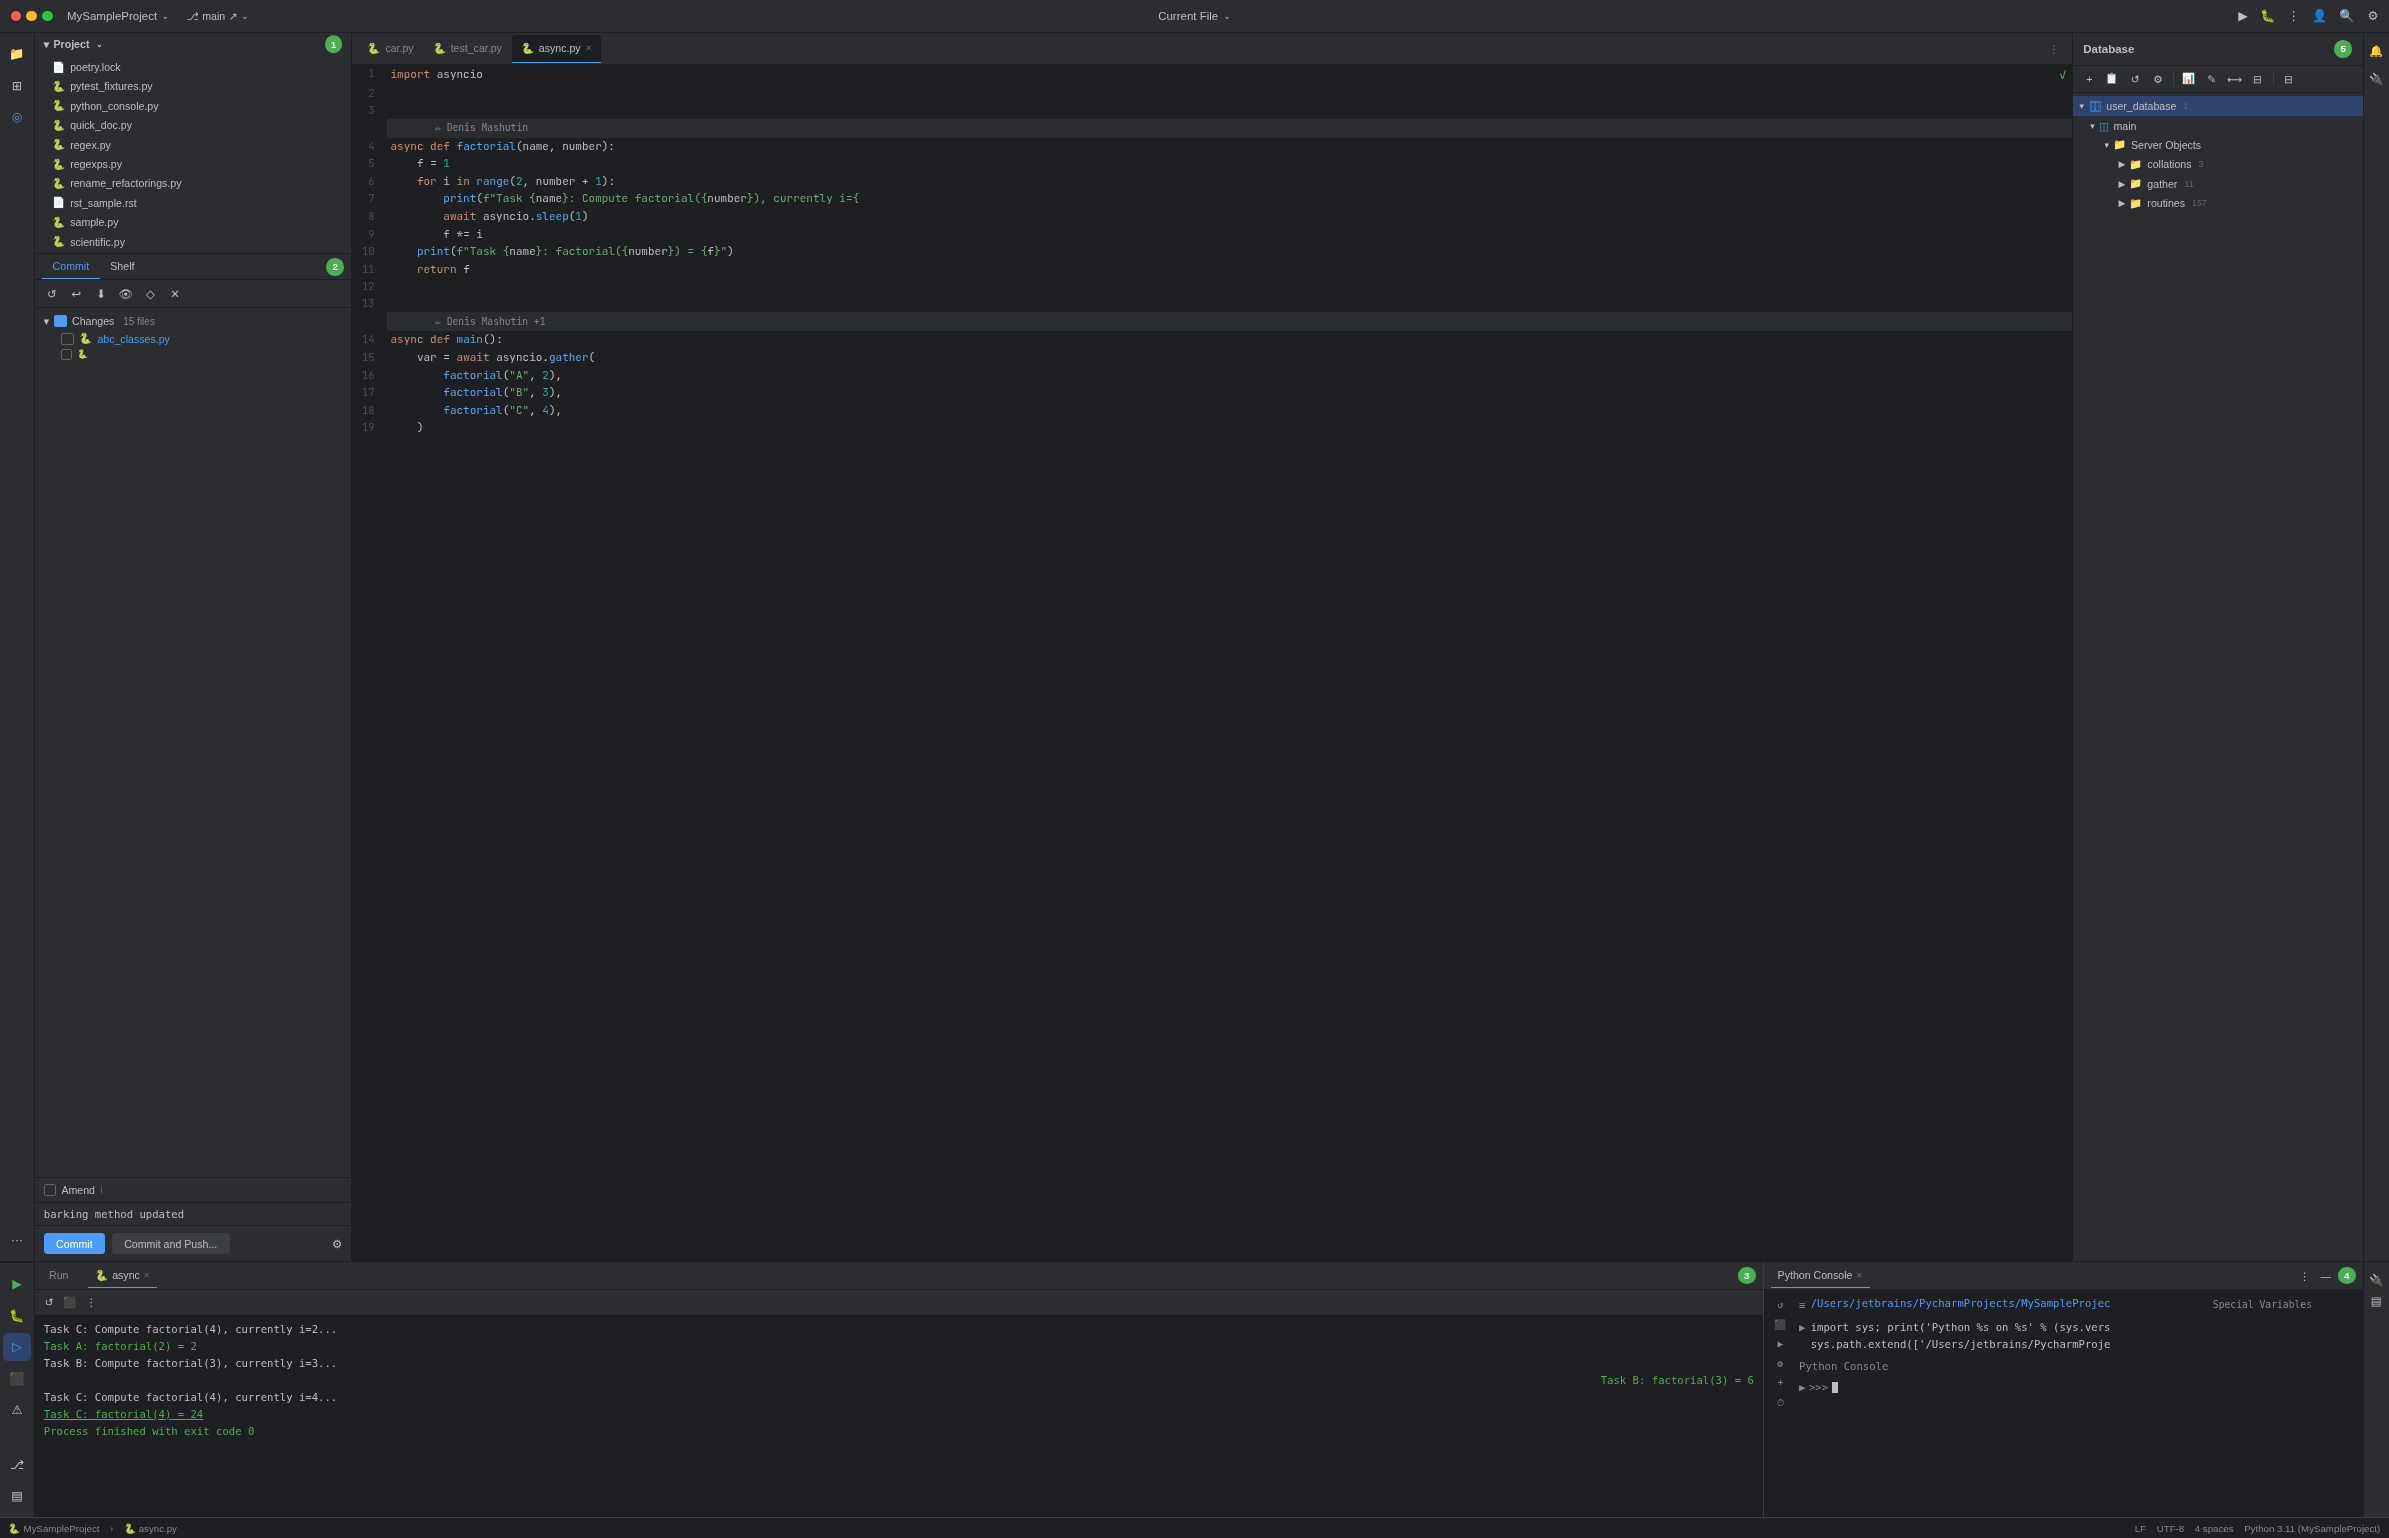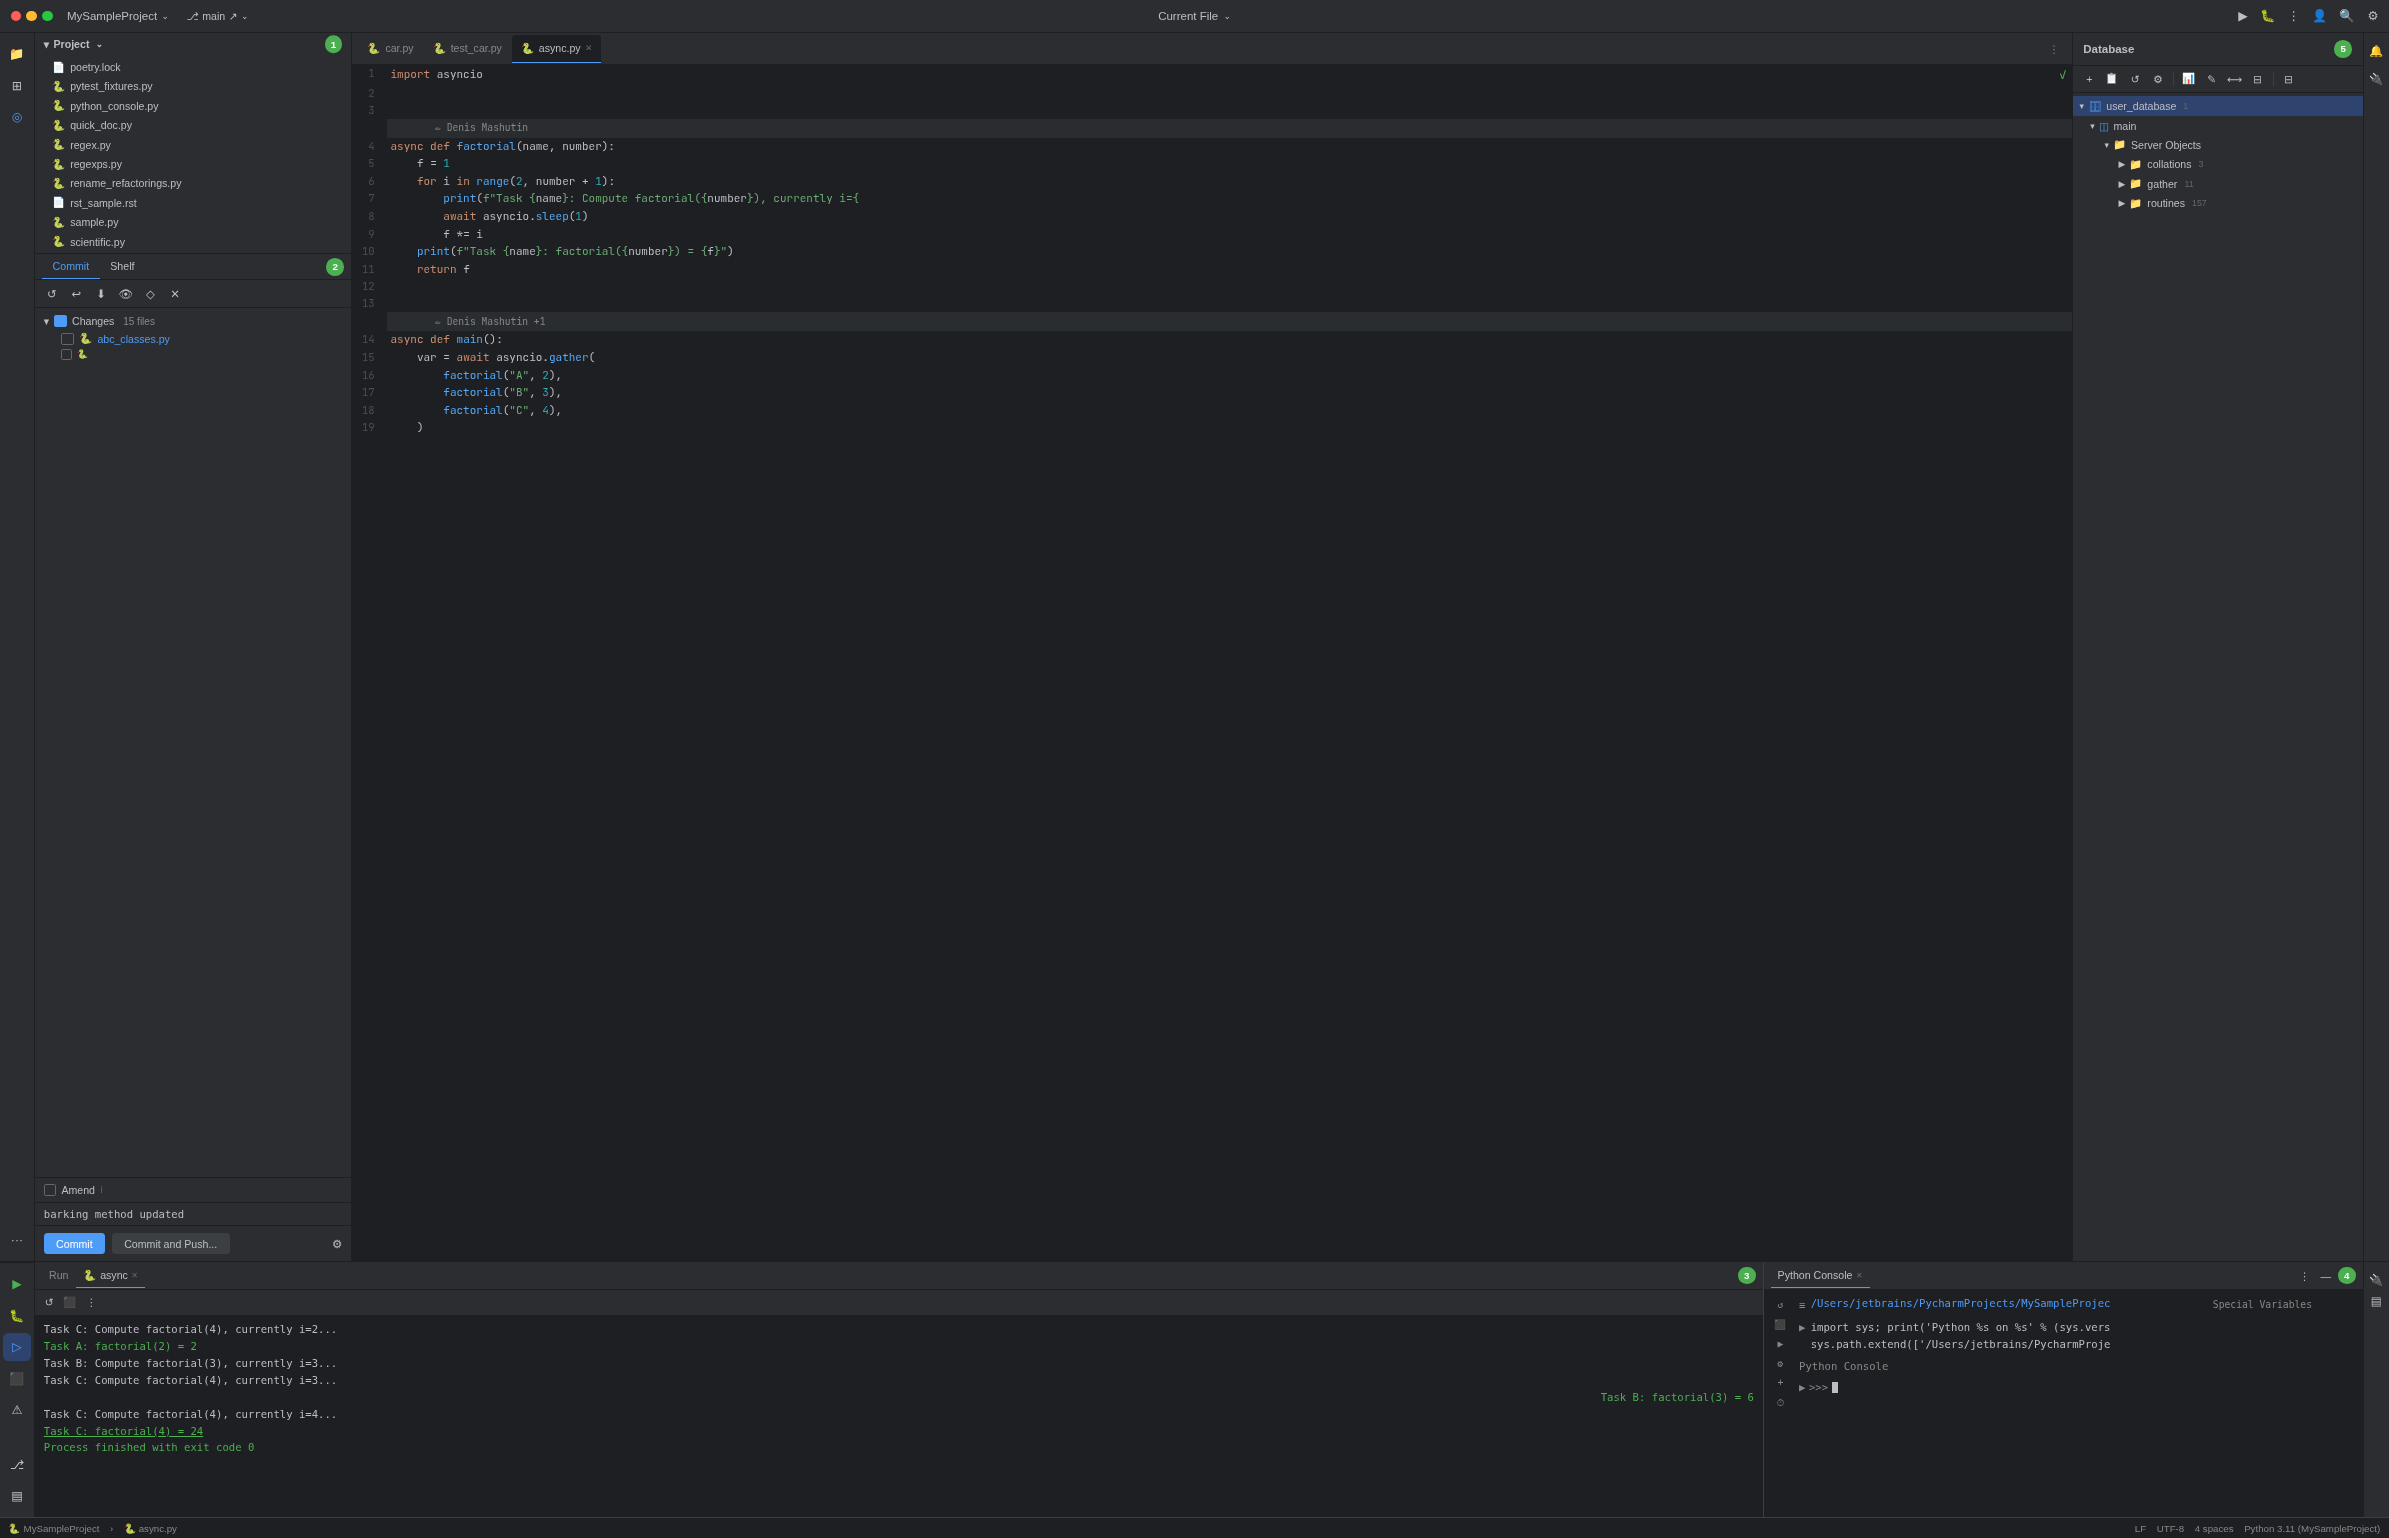--- a/index.html
+++ b/index.html
@@ -455,21 +455,21 @@
       flex-direction: column;
       overflow: hidden;
     }
     .bottom-tabs {
       display: flex;
       align-items: center;
       background: #2b2d30;
       border-bottom: 0.9px solid #1e1f22;
       padding: 0 7px;
       height: 28px;
-      gap: 1px;
+      gap: 13px;
     }
     .bottom-tab {
       display: flex;
       align-items: center;
       gap: 3.5px;
       padding: 0 7px;
       height: 25px;
       font-size: 10.6px;
       cursor: pointer;
       color: #888;
@@ -1015,21 +1015,20 @@
     </div>
     <div class="run-toolbar">
       <div class="run-toolbar-btn">↺</div>
       <div class="run-toolbar-btn">⬛</div>
       <div class="run-toolbar-btn">⋮</div>
     </div>
     <div class="run-output">
       <div>Task C: Compute factorial(4), currently i=2...</div>
       <div style="color:#4caf50;">Task A: factorial(2) = 2</div>
       <div>Task B: Compute factorial(3), currently i=3...</div>
-      <div>Task C: Compute factorial(4), currently i=3...</div>
       <div style="color:#4caf50;text-align:right;">Task B: factorial(3) = 6</div>
       <div>Task C: Compute factorial(4), currently i=4...</div>
       <div style="color:#4caf50;text-decoration:underline;">Task C: factorial(4) = 24</div>
       <div></div>
       <div class="success">Process finished with exit code 0</div>
     </div>
   </div>
 
   <div class="python-panel">
     <div class="bottom-tabs">

